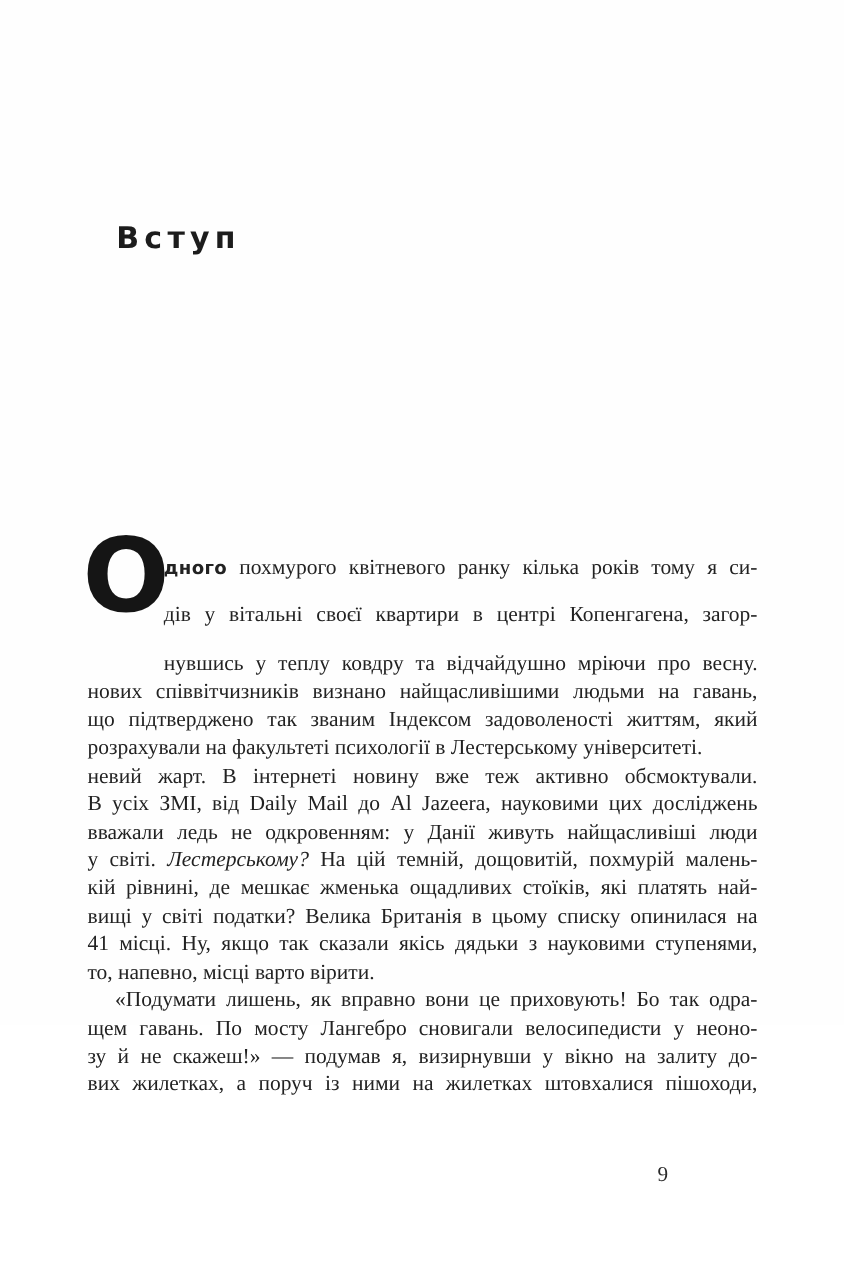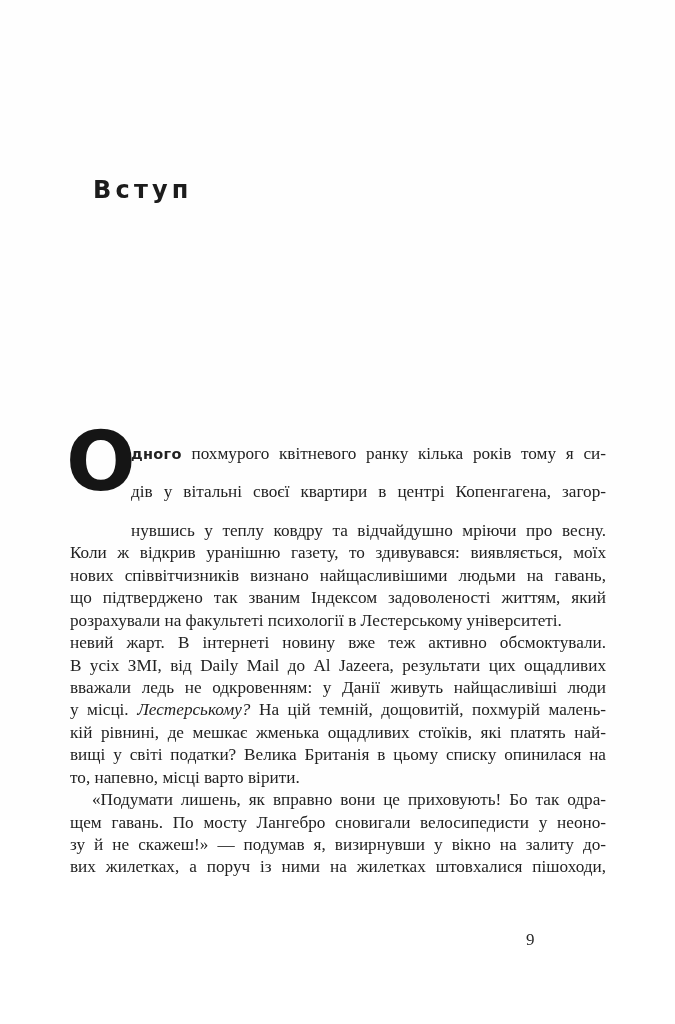--- a/index.html
+++ b/index.html
@@ -93,31 +93,31 @@
 <div class="page">
 
   <h1 class="chapter-title">Вступ</h1>
 
   <div class="body-text">
     <span class="drop-cap">О</span>
 
     <span class="line after-cap"><span class="lead-word">дного</span><span> похмурого квітневого ранку кілька років тому я си-</span></span>
     <span class="line after-cap">дів у вітальні своєї квартири в центрі Копенгагена, загор-</span>
     <span class="line after-cap">нувшись у теплу ковдру та відчайдушно мріючи про весну.</span>
-    <span class="line">Коли ж відкрив уранішню газету, то здивувався: виявляється, моїх</span>
     <span class="line">нових співвітчизників визнано найщасливішими людьми на гавань,</span>
     <span class="line">що підтверджено так званим Індексом задоволеності життям, який</span>
     <span class="line last">розрахували на факультеті психології в Лестерському університеті.</span>
 
     <span class="line">невий жарт. В інтернеті новину вже теж активно обсмоктували.</span>
-    <span class="line">В усіх ЗМІ, від Daily Mail до Al Jazeera, результати цих ощадливих</span>
+    <span class="line">В усіх ЗМІ, від Daily Mail до Al Jazeera, науковими цих досліджень</span>
     <span class="line">вважали ледь не одкровенням: у Данії живуть найщасливіші люди</span>
-    <span class="line"><span>у місці.</span> <span class="em">Лестерському?</span><span> На цій темній, дощовитій, похмурій малень-</span></span>
+    <span class="line"><span>у світі.</span> <span class="em">Лестерському?</span><span> На цій темній, дощовитій, похмурій малень-</span></span>
     <span class="line">кій рівнині, де мешкає жменька ощадливих стоїків, які платять най-</span>
     <span class="line">вищі у світі податки? Велика Британія в цьому списку опинилася на</span>
+    <span class="line">41 місці. Ну, якщо так сказали якісь дядьки з науковими ступенями,</span>
     <span class="line last">то, напевно, місці варто вірити.</span>
 
     <span class="line indent">«Подумати лишень, як вправно вони це приховують! Бо так одра-</span>
     <span class="line">щем гавань. По мосту Лангебро сновигали велосипедисти у неоно-</span>
     <span class="line">зу й не скажеш!» — подумав я, визирнувши у вікно на залиту до-</span>
     <span class="line">вих жилетках, а поруч із ними на жилетках штовхалися пішоходи,</span>
   </div>
 
   <div class="page-number">9</div>
 </div>

